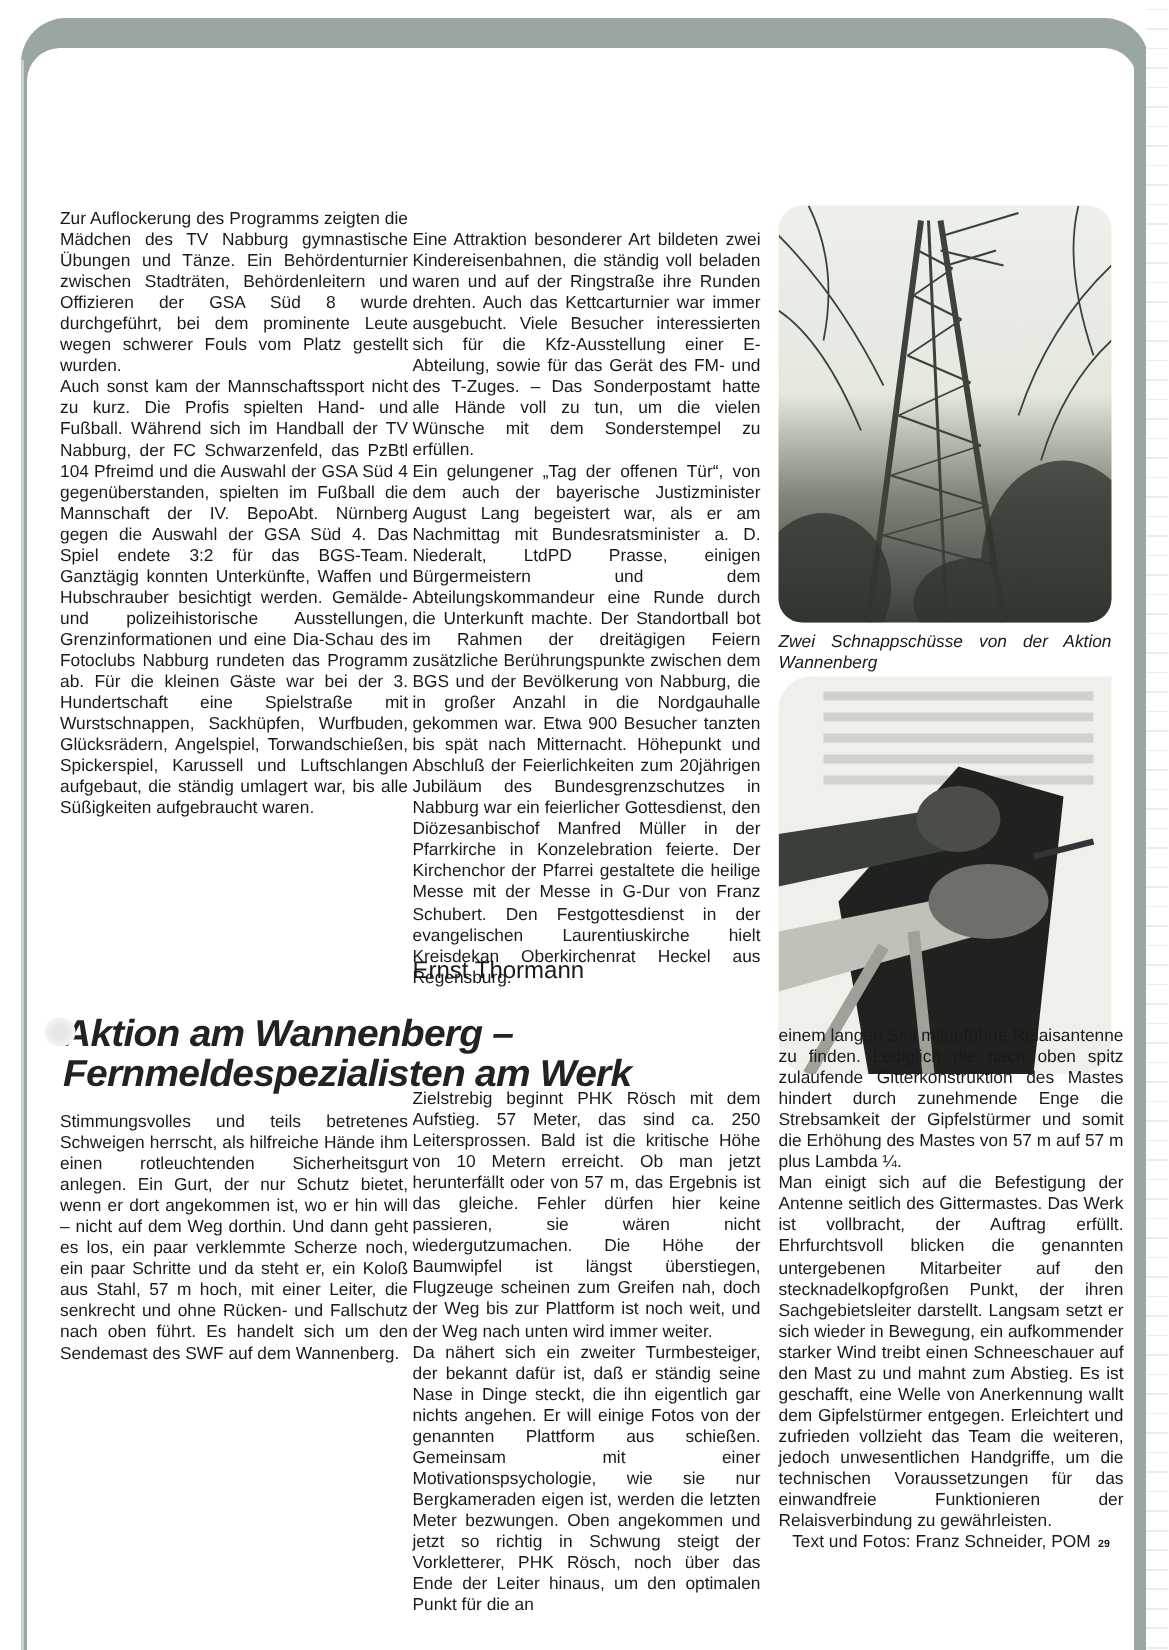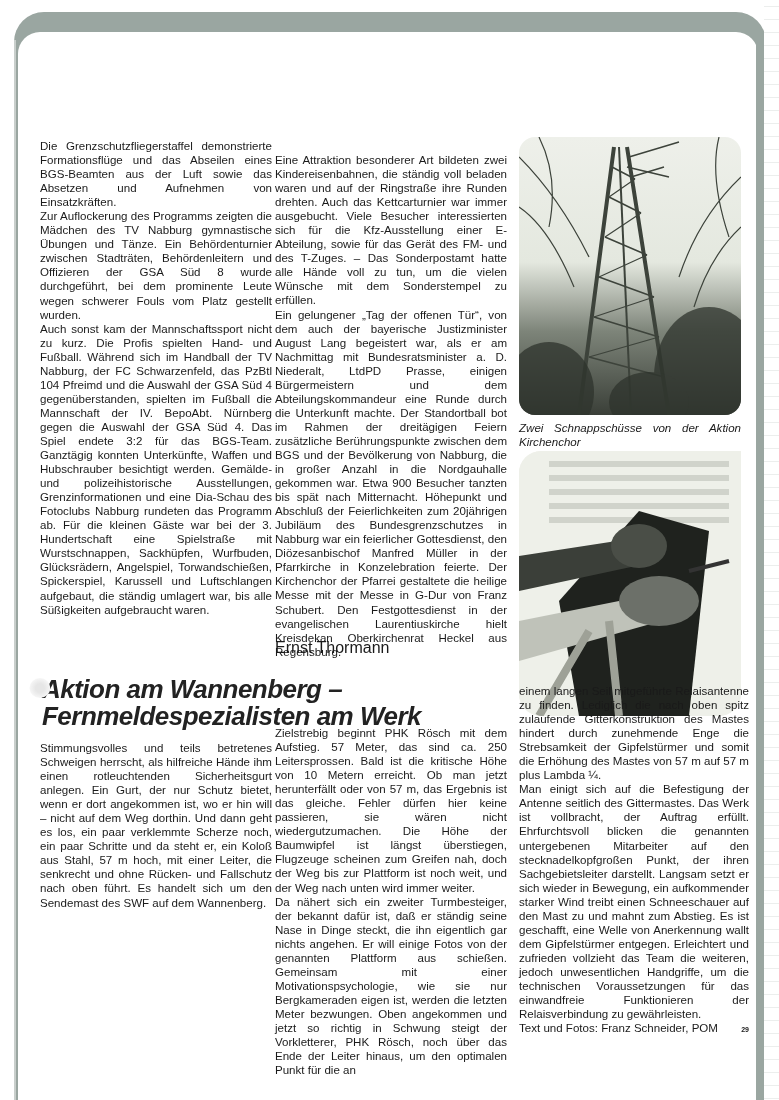--- a/index.html
+++ b/index.html
@@ -21,21 +21,21 @@
     background: repeating-linear-gradient(180deg, #fff 0 6px, #eceeed 6px 7px, #fff 7px 13px); }
 
   .col { position: absolute; font-size: 11.55px; line-height: 14.05px; text-align: justify; hyphens: manual; }
   .col p { margin: 0; }
   .col1 { left: 40px; top: 139px; width: 232px; }
   .col2 { left: 275px; top: 153px; width: 232px; }
   .col1b { left: 40px; top: 741px; width: 232px; }
   .col2b { left: 275px; top: 726px; width: 232px; }
   .col3b { left: 519px; top: 684px; width: 230px; }
   .author { position: absolute; left: 275px; top: 639px; width: 232px; text-align: left; font-size: 16px; }
-  .credit { text-align: right; display: flex; justify-content: space-between; align-items: baseline; gap: 5px; }
+  .credit { text-align: right; display: flex; justify-content: center; align-items: baseline; gap: 5px; }
   .page-num { font-size: 7px; font-weight: bold; }
 
   .headline {
     position: absolute; left: 42px; top: 676px; font-size: 25px; line-height: 27px;
     font-weight: bold; font-style: italic; color: #222; letter-spacing: -0.5px;
     transform: scaleX(1.04); transform-origin: left top;
   }
   .headline .dot { position:absolute; left:-12px; top:2px; width:20px; height:20px; border-radius:50%;
     background: radial-gradient(#e6e6e6 30%, #f6f6f6 70%); }
 
@@ -51,21 +51,20 @@
 </head>
 <body>
 
 <div class="page-frame"></div>
 <div class="page-inner"></div>
 <div class="left-rule"></div>
 <div class="right-rule"></div>
 <div class="speckle"></div>
 
 <div class="col col1">
-  <p>Die Grenzschutzfliegerstaffel demonstrierte Formationsflüge und das Abseilen eines BGS-Beamten aus der Luft sowie das Absetzen und Aufnehmen von Einsatzkräften.</p>
   <p>Zur Auflockerung des Programms zeigten die Mädchen des TV Nabburg gymnastische Übungen und Tänze. Ein Behördenturnier zwischen Stadträten, Behördenleitern und Offizieren der GSA Süd 8 wurde durchgeführt, bei dem prominente Leute wegen schwerer Fouls vom Platz gestellt wurden.</p>
   <p>Auch sonst kam der Mannschaftssport nicht zu kurz. Die Profis spielten Hand- und Fußball. Während sich im Handball der TV Nabburg, der FC Schwarzenfeld, das PzBtl 104 Pfreimd und die Auswahl der GSA Süd 4 gegenüberstanden, spielten im Fußball die Mannschaft der IV. BepoAbt. Nürnberg gegen die Auswahl der GSA Süd 4. Das Spiel endete 3:2 für das BGS-Team. Ganztägig konnten Unterkünfte, Waffen und Hubschrauber besichtigt werden. Gemälde- und polizeihistorische Ausstellungen, Grenzinformationen und eine Dia-Schau des Fotoclubs Nabburg rundeten das Programm ab. Für die kleinen Gäste war bei der 3. Hundertschaft eine Spielstraße mit Wurstschnappen, Sackhüpfen, Wurfbuden, Glücksrädern, Angelspiel, Torwandschießen, Spickerspiel, Karussell und Luftschlangen aufgebaut, die ständig umlagert war, bis alle Süßigkeiten aufgebraucht waren.</p>
 </div>
 <div class="col col2">
   <p>Eine Attraktion besonderer Art bildeten zwei Kindereisenbahnen, die ständig voll beladen waren und auf der Ringstraße ihre Runden drehten. Auch das Kettcarturnier war immer ausgebucht. Viele Besucher interessierten sich für die Kfz-Ausstellung einer E-Abteilung, sowie für das Gerät des FM- und des T-Zuges. – Das Sonderpostamt hatte alle Hände voll zu tun, um die vielen Wünsche mit dem Sonderstempel zu erfüllen.</p>
   <p>Ein gelungener „Tag der offenen Tür“, von dem auch der bayerische Justizminister August Lang begeistert war, als er am Nachmittag mit Bundesratsminister a. D. Niederalt, LtdPD Prasse, einigen Bürgermeistern und dem Abteilungskommandeur eine Runde durch die Unterkunft machte. Der Standortball bot im Rahmen der dreitägigen Feiern zusätzliche Berührungspunkte zwischen dem BGS und der Bevölkerung von Nabburg, die in großer Anzahl in die Nordgauhalle gekommen war. Etwa 900 Besucher tanzten bis spät nach Mitternacht. Höhepunkt und Abschluß der Feierlichkeiten zum 20jährigen Jubiläum des Bundesgrenzschutzes in Nabburg war ein feierlicher Gottesdienst, den Diözesanbischof Manfred Müller in der Pfarrkirche in Konzelebration feierte. Der Kirchenchor der Pfarrei gestaltete die heilige Messe mit der Messe in G-Dur von Franz Schubert. Den Festgottesdienst in der evangelischen Laurentiuskirche hielt Kreisdekan Oberkirchenrat Heckel aus Regensburg.</p>
 </div>
 <div class="author">Ernst Thormann</div>
 
 <div class="photo photo1">
@@ -78,21 +77,21 @@
       <path d="M70 220 L140 200 M75 180 L135 160 M80 140 L128 118 M86 100 L122 76 M90 60 L116 42" stroke-width="1.2"></path>
       <path d="M110 20 L160 5 M108 30 L150 40 M112 40 L145 30" stroke-width="1.5"></path>
     </g>
     <g fill="#2e332c" opacity="0.75">
       <ellipse cx="30" cy="255" rx="45" ry="50"></ellipse>
       <ellipse cx="190" cy="240" rx="55" ry="70"></ellipse>
       <ellipse cx="130" cy="265" rx="40" ry="30"></ellipse>
     </g>
   </svg>
 </div>
-<div class="caption">Zwei Schnappschüsse von der Aktion Kirchenchor</div>
+<div class="caption">Zwei Schnappschüsse von der Aktion Wannenberg</div>
 
 <div class="photo photo2">
   <svg width="222" height="265" viewBox="0 0 222 265">
     <rect x="0" y="0" width="222" height="265" fill="#eef0e9"></rect>
     <g fill="#d0d3cb">
       <rect x="30" y="10" width="180" height="6"></rect>
         <rect x="30" y="24" width="180" height="6"></rect>
       <rect x="30" y="38" width="180" height="6"></rect>
         <rect x="30" y="52" width="180" height="6"></rect>
       <rect x="30" y="66" width="180" height="6"></rect>

